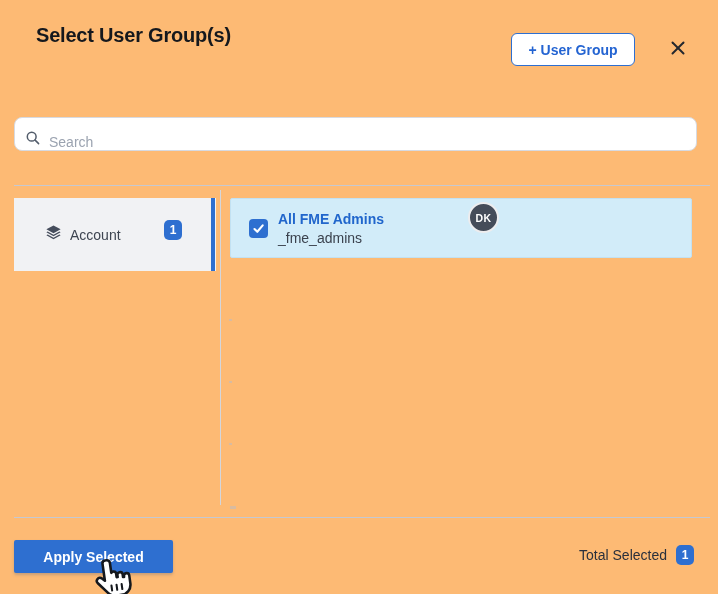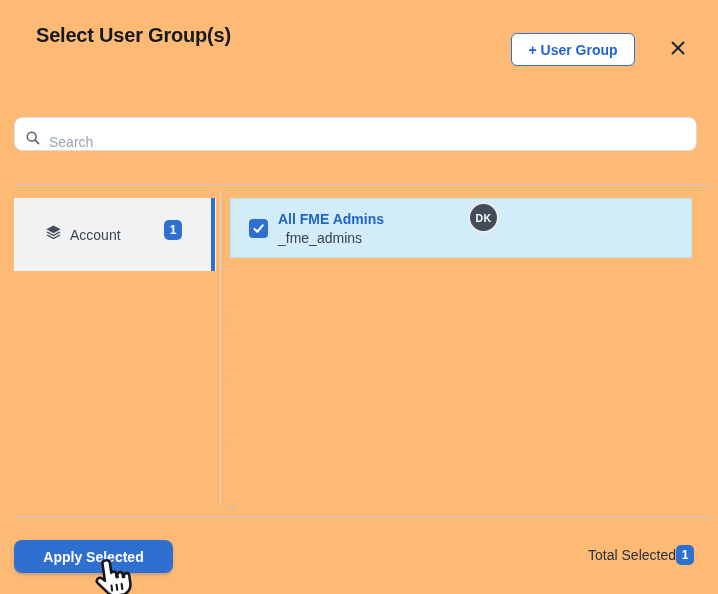--- a/index.html
+++ b/index.html
@@ -49,23 +49,23 @@
   .group-sub { position:absolute; left:47px; top:31px; font-size:14px; color:#3b424e; }
   .avatar { position:absolute; left:237px; top:3px; width:31px; height:31px; border-radius:50%;
     background:#454c59; border:2px solid rgba(255,255,255,.9); color:#fff; font-size:10.5px; font-weight:700;
     display:flex; align-items:center; justify-content:center; letter-spacing:.3px; }
 
   
   .dot { position:absolute; background:#b9bcc4; opacity:.55; }
 
   
   .apply-btn { position:absolute; left:14px; top:540px; width:159px; height:33px; background:#2e6fd0;
-    border:none; border-radius:8px; color:#fff; font-size:14px; font-weight:700; cursor:pointer;
+    border:none; border-radius:2px; color:#fff; font-size:14px; font-weight:700; cursor:pointer;
     box-shadow:0 2px 3px rgba(100,110,130,.35); font-family:inherit; }
-  .total-wrap { position:absolute; right:24px; top:545px; display:flex; align-items:center; }
+  .total-wrap { position:absolute; right:24px; top:545px; display:flex; align-items:center; gap:9px; }
   .total-label { font-size:14px; color:#2a303c; }
   .cursor-hand { position:absolute; left:90px; top:555px; width:48px; height:48px; transform:rotate(-8deg); pointer-events:none; }
 </style>
 </head>
 <body>
 
 <div class="stage">
 
   <div class="title">Select User Group(s)</div>
   <button class="add-btn">+ User Group</button>

